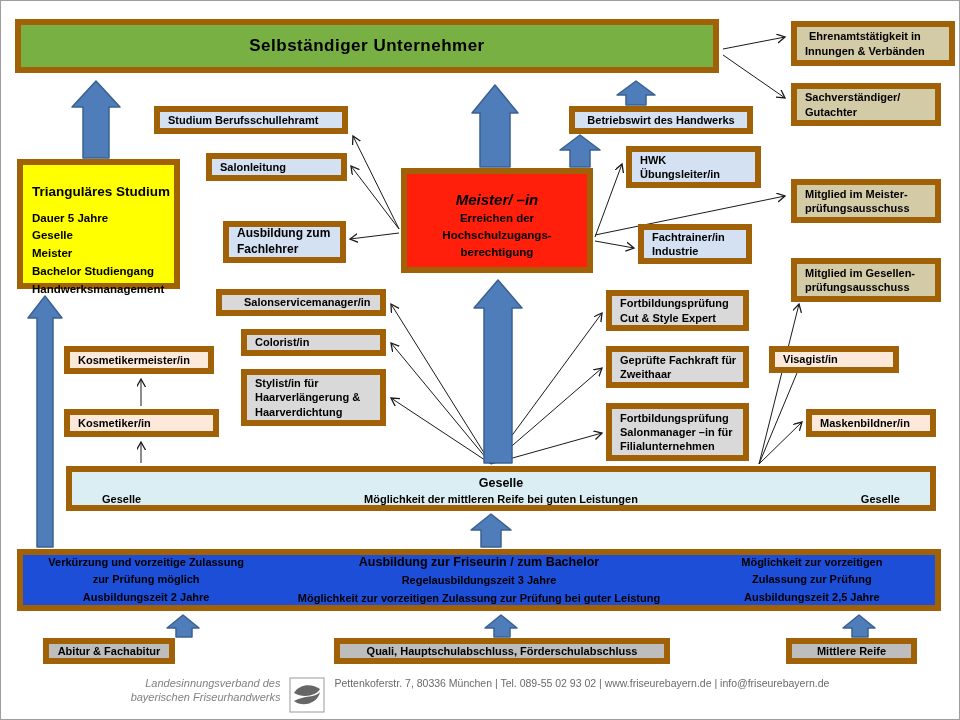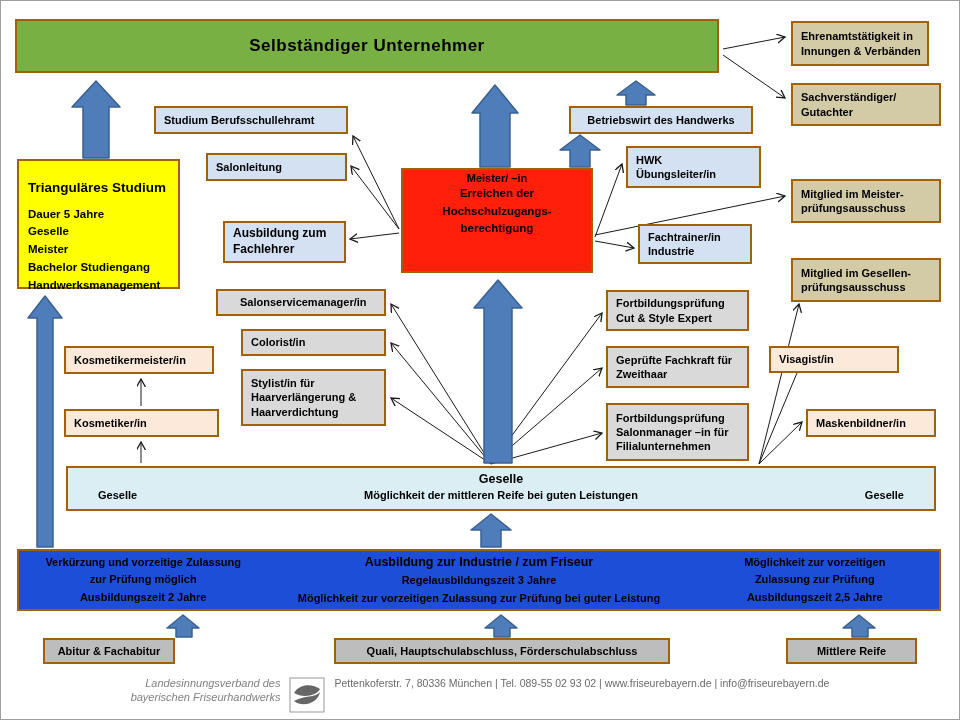--- a/index.html
+++ b/index.html
@@ -1,34 +1,34 @@
 <!DOCTYPE html>
 <html><head>
 <meta charset="utf-8">
 <style>
   html,body{margin:0;padding:0;background:#fff;}
   .slide{position:relative;width:958px;height:718px;border:1px solid #9e9e9e;background:#fff;
          font-family:"Liberation Sans",sans-serif;color:#000;overflow:hidden;}
-  .n{position:absolute;border:2px solid #a16207;box-sizing:border-box;font-weight:bold;
+  .n{position:absolute;border:6px solid #a16207;box-sizing:border-box;font-weight:bold;
      font-size:11px;line-height:1.3;white-space:pre-line;}
   .c{display:flex;align-items:center;justify-content:center;text-align:center;}
   .l{display:flex;align-items:center;text-align:left;padding-left:8px;padding-right:4px;}
   .green{background:#79B043;}
   .red{background:#FF1F0A;}
   .yellow{background:#FFFF00;}
   .tan{background:#D3CAA6;}
   .lblue{background:#D3E1F3;}
   .gray{background:#D9D9D9;}
   .peach{background:#FCE9D9;}
   .bandblue{background:#DAEEF3;}
   .orange{background:#1d4ed8;}
   .bgray{background:#BDBDBD;}
   .big-title{font-size:17px;letter-spacing:.5px;}
   .col{display:flex;flex-direction:column;}
-  .meister-title{font-size:11px;margin-top:1px;}
+  .meister-title{font-size:15px;margin-top:16px;font-style:italic;}
   .meister-body{font-size:11.5px;line-height:1.5;}
   .tri-title{font-size:13.5px;margin:6px 0 9px 0;}
   .tri-body{font-size:11.5px;line-height:1.55;}
   .band-title{font-size:12.5px;text-align:center;margin-top:3px;}
   .band-row{display:flex;justify-content:space-between;padding:1px 30px 0 30px;font-size:11px;}
   .oband{display:flex;}
   .ocol{flex:1;display:flex;flex-direction:column;justify-content:center;text-align:center;
         font-size:11px;line-height:1.6;}
   .ocol-title{font-size:12.5px;}
   svg.overlay{position:absolute;left:0;top:0;pointer-events:none;}
@@ -81,21 +81,21 @@
       <polygon points="36,546 36,317 27,317 44,295 61,317 52,317 52,546"></polygon>
       <polygon points="480,546 480,529 470,529 490,513 510,529 500,529 500,546"></polygon>
       <polygon points="175,636 175,627 166,627 182,614 198,627 191,627 191,636"></polygon>
       <polygon points="493,636 493,627 484,627 500,614 516,627 509,627 509,636"></polygon>
       <polygon points="851,636 851,627 842,627 858,614 874,627 867,627 867,636"></polygon>
     </g>
   </svg>
 
   <div class="n green c big-title" style="left:14px;top:18px;width:704px;height:54px;">Selbständiger  Unternehmer</div>
 
-  <div class="n tan l" style="left:790px;top:20px;width:138px;height:45px;">Ehrenamtstätigkeit in
+  <div class="n tan l" style="left:790px;top:20px;width:164px;height:45px;text-align:center;">Ehrenamtstätigkeit in
 Innungen &amp; Verbänden</div>
 
   <div class="n tan l" style="left:790px;top:82px;width:150px;height:43px;">Sachverständiger/
 Gutachter</div>
 
   <div class="n lblue l" style="left:153px;top:105px;width:194px;height:28px;">Studium Berufsschullehramt</div>
 
   <div class="n lblue l" style="left:205px;top:152px;width:141px;height:28px;">Salonleitung</div>
 
   <div class="n lblue c" style="left:568px;top:105px;width:184px;height:28px;">Betriebswirt des Handwerks</div>
@@ -164,21 +164,21 @@
       <span>Möglichkeit  der mittleren  Reife bei guten Leistungen</span>
       <span>Geselle</span>
     </div>
   </div>
 
   <div class="n orange oband" style="left:16px;top:548px;width:924px;height:62px;">
     <div class="ocol" style="flex:0 0 27%;">Verkürzung und vorzeitige Zulassung
 zur Prüfung möglich
 Ausbildungszeit  2 Jahre</div>
     <div class="ocol" style="flex:0 0 46%;">
-      <div class="ocol-title">Ausbildung zur Industrie / zum Friseur</div>
+      <div class="ocol-title">Ausbildung zur Friseurin / zum Bachelor</div>
       <div>Regelausbildungszeit  3 Jahre
 Möglichkeit  zur vorzeitigen Zulassung  zur Prüfung bei guter Leistung</div>
     </div>
     <div class="ocol" style="flex:0 0 27%;">Möglichkeit  zur vorzeitigen
 Zulassung  zur Prüfung
 Ausbildungszeit  2,5 Jahre</div>
   </div>
 
   <div class="n bgray c" style="left:42px;top:637px;width:132px;height:26px;">Abitur &amp; Fachabitur</div>
 

